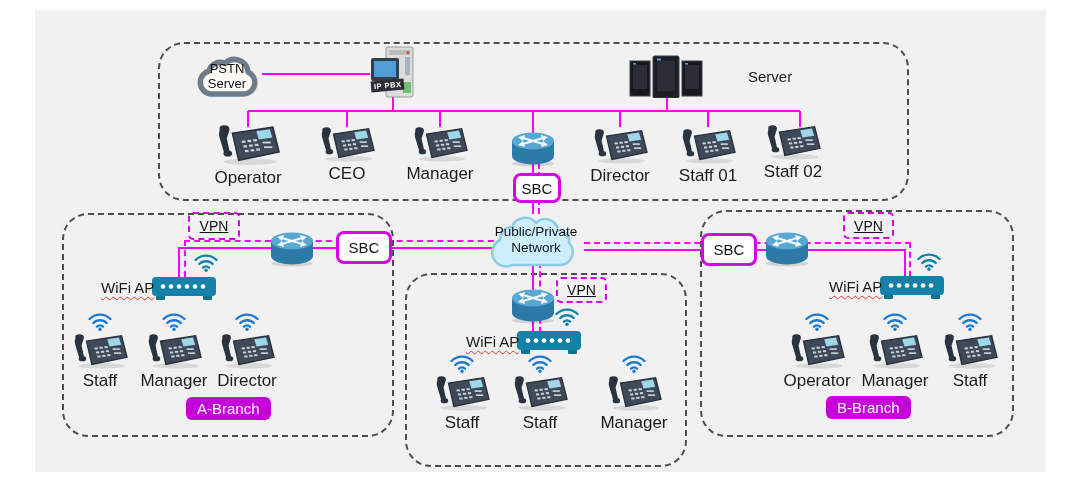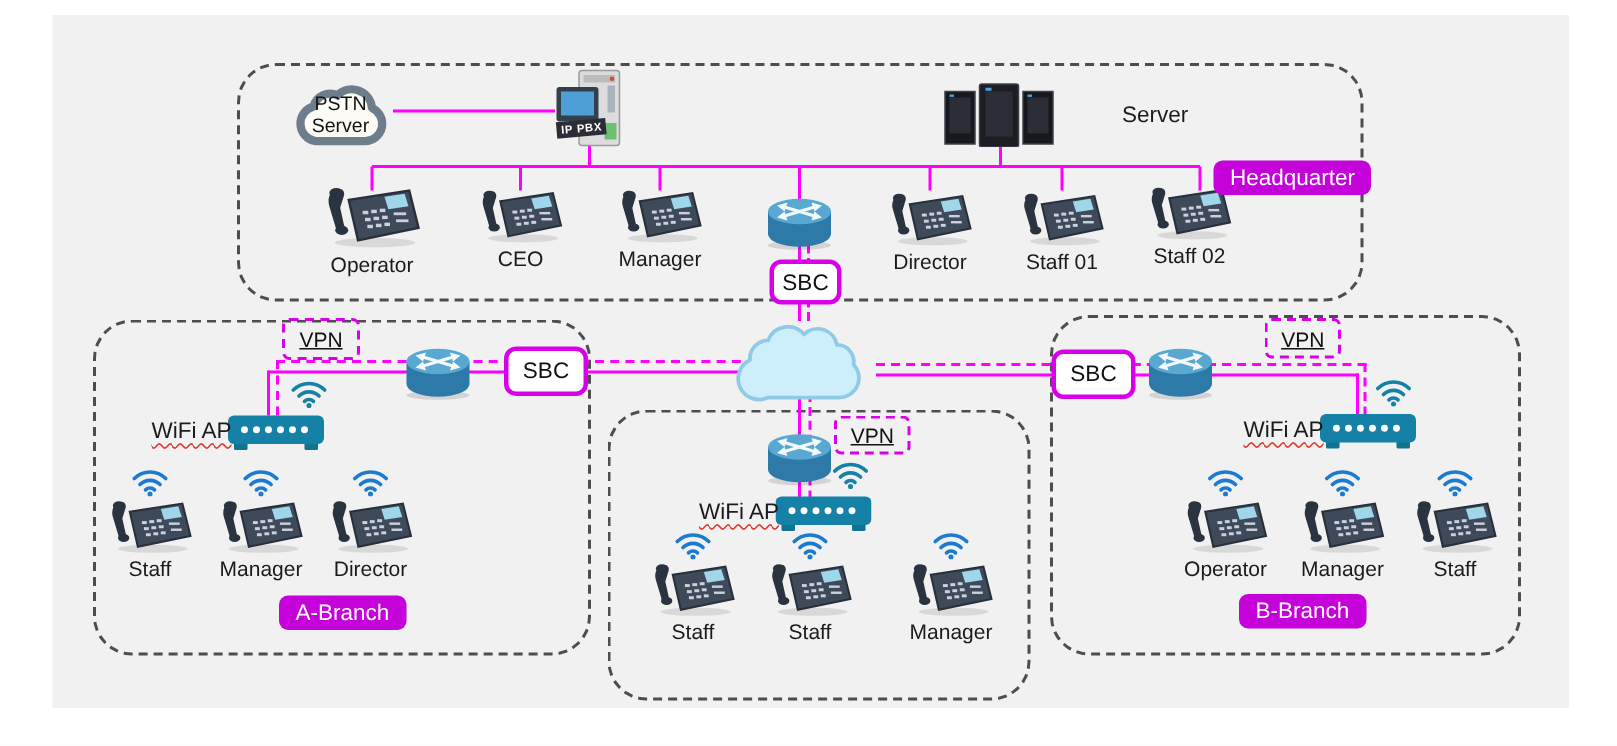--- a/index.html
+++ b/index.html
@@ -13,21 +13,21 @@
   .vl.dash{border-left-style:dashed;}
   
   .sbc{position:absolute;background:#fff;border:3px solid #d800e8;border-radius:8px;
        display:flex;align-items:center;justify-content:center;font-size:15px;color:#111;}
   .vpn{position:absolute;border:2px dashed #d800e8;border-radius:5px;
        display:flex;align-items:center;justify-content:center;font-size:14px;color:#111;text-decoration:underline;}
   .badge{position:absolute;background:#c402d9;color:#fff;font-size:15px;
        padding:3px 11px;border-radius:6px;white-space:nowrap;}
   
   .node{position:absolute;display:flex;flex-direction:column;align-items:center;}
-  .node .lbl{font-size:14px;color:#1b1b1b;margin-top:2px;white-space:nowrap;}
+  .node .lbl{font-size:17px;color:#1b1b1b;margin-top:2px;white-space:nowrap;}
   .wifi-blue{color:#1b7ad2;line-height:0;margin-bottom:2px;}
   .wifi-teal{color:#1581a6;line-height:0;}
   .slot{line-height:0;display:block;}
   .abs{position:absolute;}
   .aplbl{position:absolute;font-size:15px;color:#1b1b1b;white-space:nowrap;text-align:right;
          text-decoration:underline wavy #e03a2f 1px;text-underline-offset:3px;}
   .cloudtxt{position:absolute;text-align:center;color:#111;}
   .pbxlbl{position:absolute;background:#2c2c36;color:#fff;font-size:7.5px;font-weight:bold;
           padding:1px 3px;transform:rotate(-5deg);letter-spacing:.5px;}
   .srvlbl{position:absolute;font-size:15px;color:#1b1b1b;}
@@ -282,27 +282,30 @@
 </g>
 <g fill="#f2f8fb">
 <polygon points="38,8 31,6 33,12"></polygon>
 <polygon points="8,16 15,18 13,12"></polygon>
 <polygon points="8,8 15,6 13,12"></polygon>
 <polygon points="38,16 31,18 33,12"></polygon>
 </g>
 </svg>
 </span>
   <div class="sbc" style="left:513px;top:173px;width:42px;height:24px;">SBC</div>
-  <div class="badge" style="left:809px;top:107px;">Headquarter</div>
 
   <span class="abs slot" style="left:486px;top:209px;">
 <svg width="100" height="62" viewBox="0 0 100 62" xmlns="http://www.w3.org/2000/svg">
 <path d="M26 56 h48 a13 13 0 0 0 9 -22 a11 11 0 0 0 -11 -13 a13 13 0 0 0 -22 -7 a14 14 0 0 0 -24 4 a12 12 0 0 0 -12 13 a13 13 0 0 0 12 25 z" fill="#cdeefb" stroke="#8fcbe6" stroke-width="2.5" stroke-linejoin="round"></path>
 </svg>
 </span>
+  <div class="cloudtxt" style="left:490px;top:224px;width:92px;font-size:13.5px;line-height:15.5px;">
+    <div>Public/Private</div>
+    <div>Network</div>
+  </div>
 
   <div class="vpn" style="left:188px;top:212px;width:48px;height:24px;">VPN</div>
   <span class="abs slot" style="left:269px;top:229px;">
 <svg width="46" height="38" viewBox="0 0 46 38" xmlns="http://www.w3.org/2000/svg">
 <ellipse cx="23" cy="34.5" rx="21" ry="3" fill="rgba(0,0,0,0.12)"></ellipse>
 <path d="M2 12 v15 a21 8.5 0 0 0 42 0 v-15 z" fill="#2d7aa9"></path>
 <ellipse cx="23" cy="12" rx="21" ry="8.5" fill="#58a8d2"></ellipse>
 <g stroke="#f2f8fb" stroke-width="2.2">
 <line x1="13" y1="15" x2="33" y2="9"></line>
 <line x1="13" y1="9" x2="33" y2="15"></line>

